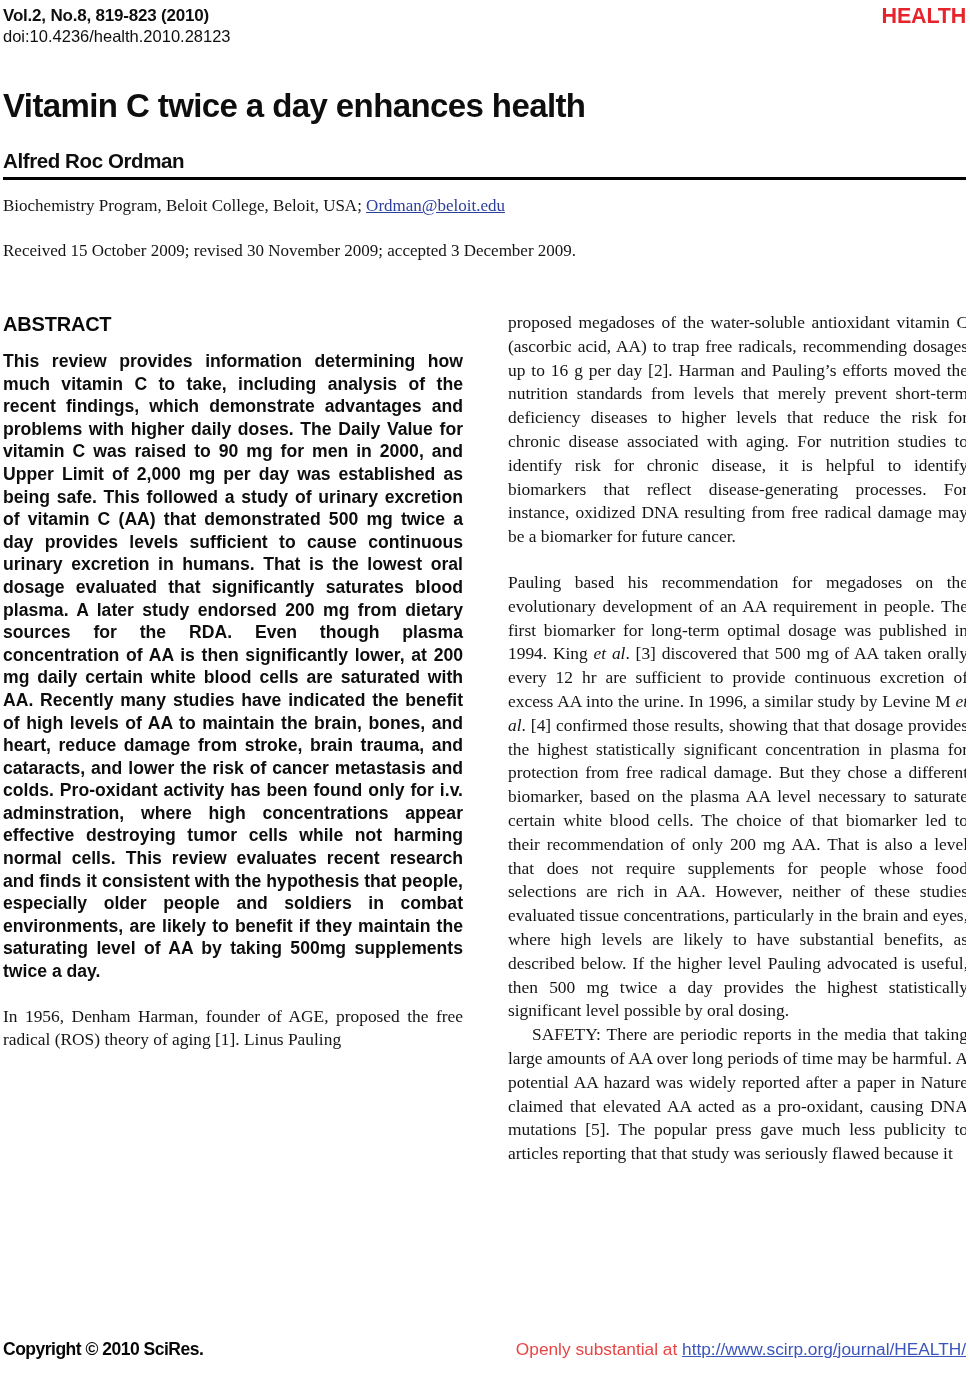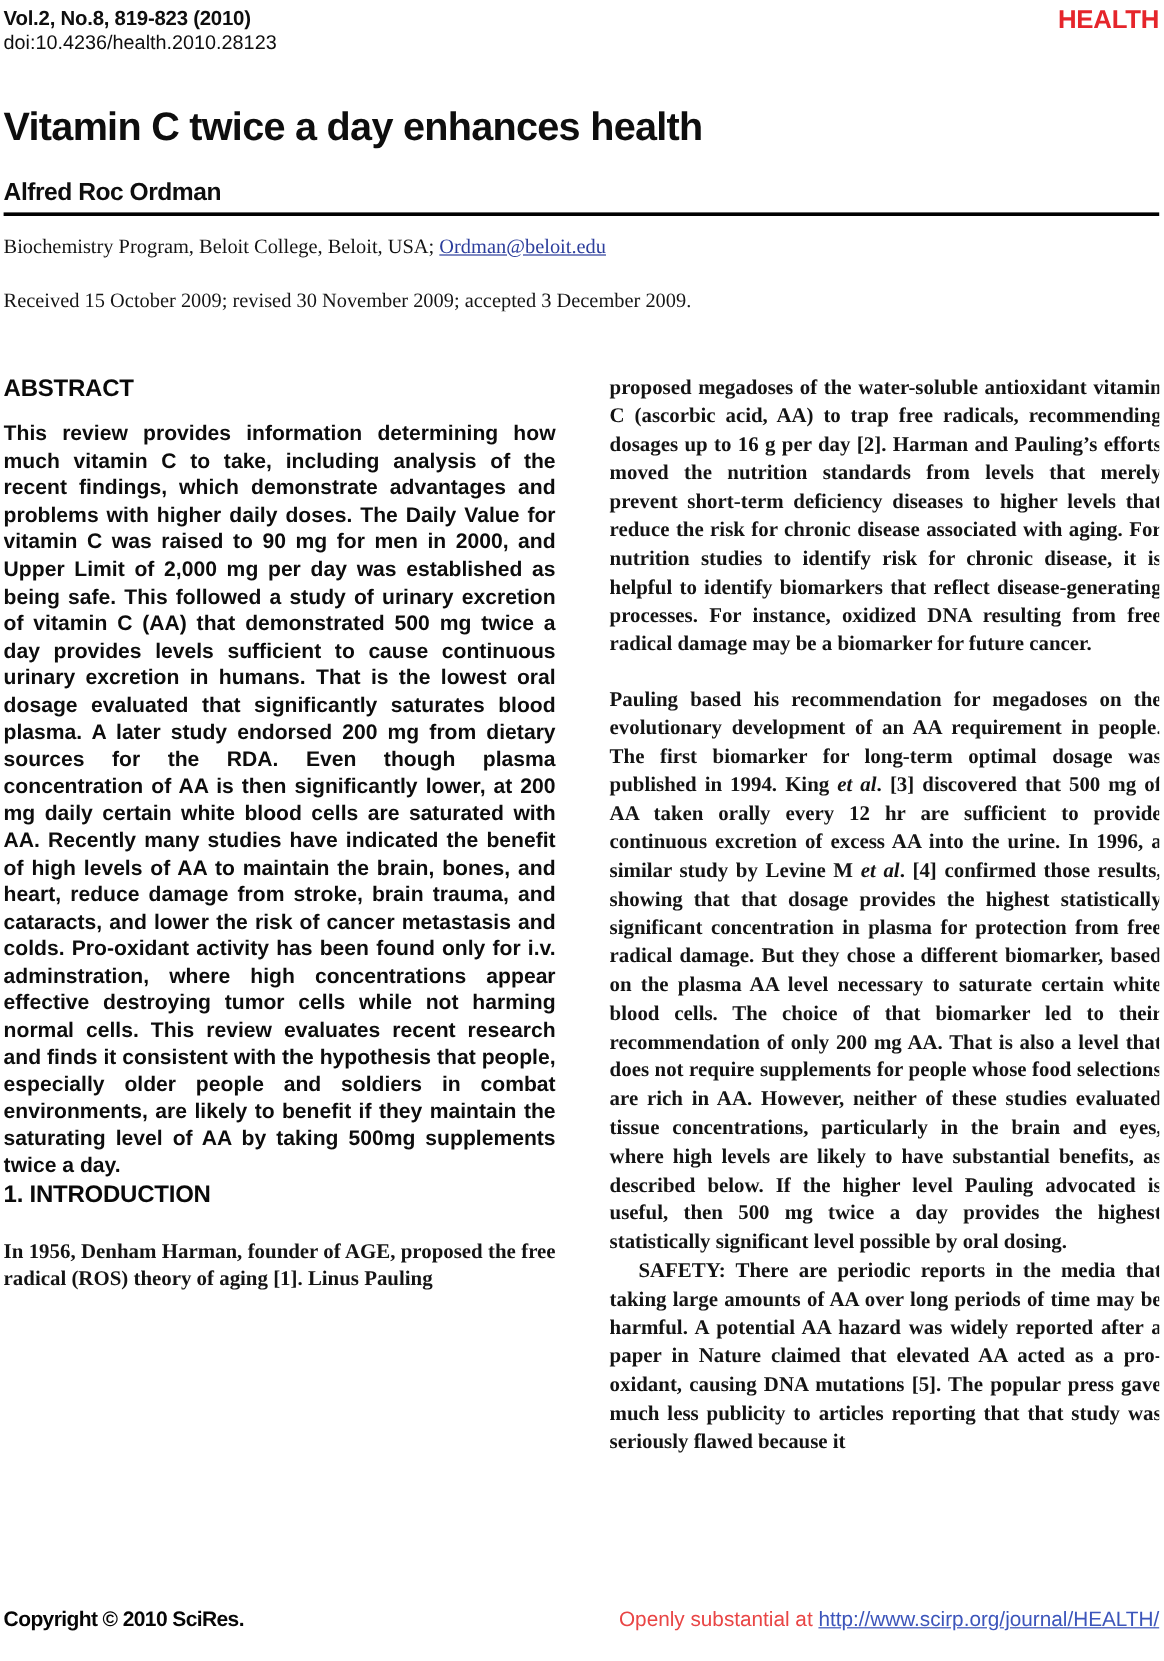--- a/index.html
+++ b/index.html
@@ -38,21 +38,21 @@
     text-align:justify; color:#0d0d0d;
   }
   .keywords-line {
     margin:28px 0 0 0;
     font-size:17.6px; line-height:22.6px; color:#161616;
   }
   .keywords-line b { font-weight:bold; color:#0d0d0d; }
   .serif-p {
     font-family:"Liberation Serif", serif;
     font-size:17.4px; line-height:23.8px;
-    text-align:justify; margin:0; color:#141414;font-weight:bold;
+    text-align:justify; margin:0; color:#141414;
   }
   .intro-heading { margin-top:39px; }
   .intro-p { margin-top:22px; }
   .bg-heading { margin-top:26px; }
   .bg-p { margin-top:22px; }
   .safety-p { text-indent:24px; }
   .serif-p em { font-style:italic; }
   
   .footer {
     position:absolute; left:3px; right:4px; bottom:24px;
@@ -81,21 +81,20 @@
   <div class="author-name">Alfred Roc Ordman</div>
   <div class="divider-rule"></div>
   <div class="affil-line"><span>Biochemistry Program, Beloit College, Beloit, USA; </span><a href="#" class="email-link">Ordman@beloit.edu</a></div>
   <div class="received-line">Received 15 October 2009; revised 30 November 2009; accepted 3 December 2009.</div>
 
   <div class="cols">
 
     <div class="col-left">
       <h2 class="section-heading">ABSTRACT</h2>
       <p class="abstract-text">This review provides information determining how much vitamin C to take, including analysis of the recent findings, which demonstrate advantages and problems with higher daily doses. The Daily Value for vitamin C was raised to 90 mg for men in 2000, and Upper Limit of 2,000 mg per day was established as being safe. This followed a study of urinary excretion of vitamin C (AA) that demonstrated 500 mg twice a day provides levels sufficient to cause continuous urinary excretion in humans. That is the lowest oral dosage evaluated that significantly saturates blood plasma. A later study endorsed 200 mg from dietary sources for the RDA. Even though plasma concentration of AA is then significantly lower, at 200 mg daily certain white blood cells are saturated with AA. Recently many studies have indicated the benefit of high levels of AA to maintain the brain, bones, and heart, reduce damage from stroke, brain trauma, and cataracts, and lower the risk of cancer metastasis and colds. Pro-oxidant activity has been found only for i.v. adminstration, where high concentrations appear effective destroying tumor cells while not harming normal cells. This review evaluates recent research and finds it consistent with the hypothesis that people, especially older people and soldiers in combat environments, are likely to benefit if they maintain the saturating level of AA by taking 500mg supplements twice a day.</p>
-      <h2 class="section-heading intro-heading">1. INTRODUCTION</h2>
       <p class="serif-p intro-p">In 1956, Denham Harman, founder of AGE, proposed the free radical (ROS) theory of aging [1]. Linus Pauling</p>
     </div>
 
     <div class="col-right">
       <p class="serif-p">proposed megadoses of the water-soluble antioxidant vitamin C (ascorbic acid, AA) to trap free radicals, recommending dosages up to 16 g per day [2]. Harman and Pauling’s efforts moved the nutrition standards from levels that merely prevent short-term deficiency diseases to higher levels that reduce the risk for chronic disease associated with aging. For nutrition studies to identify risk for chronic disease, it is helpful to identify biomarkers that reflect disease-generating processes. For instance, oxidized DNA resulting from free radical damage may be a biomarker for future cancer.</p>
       <p class="serif-p bg-p"><span>Pauling based his recommendation for megadoses on the evolutionary development of an AA requirement in people. The first biomarker for long-term optimal dosage was published in 1994. King </span><em>et al</em><span>. [3] discovered that 500 mg of AA taken orally every 12 hr are sufficient to provide continuous excretion of excess AA into the urine. In 1996, a similar study by Levine M </span><em>et al</em><span>. [4] confirmed those results, showing that that dosage provides the highest statistically significant concentration in plasma for protection from free radical damage. But they chose a different biomarker, based on the plasma AA level necessary to saturate certain white blood cells. The choice of that biomarker led to their recommendation of only 200 mg AA. That is also a level that does not require supplements for people whose food selections are rich in AA. However, neither of these studies evaluated tissue concentrations, particularly in the brain and eyes, where high levels are likely to have substantial benefits, as described below. If the higher level Pauling advocated is useful, then 500 mg twice a day provides the highest statistically significant level possible by oral dosing.</span></p>
       <p class="serif-p safety-p">SAFETY: There are periodic reports in the media that taking large amounts of AA over long periods of time may be harmful. A potential AA hazard was widely reported after a paper in Nature claimed that elevated AA acted as a pro-oxidant, causing DNA mutations [5]. The popular press gave much less publicity to articles reporting that that study was seriously flawed because it</p>
     </div>
 
   </div>

